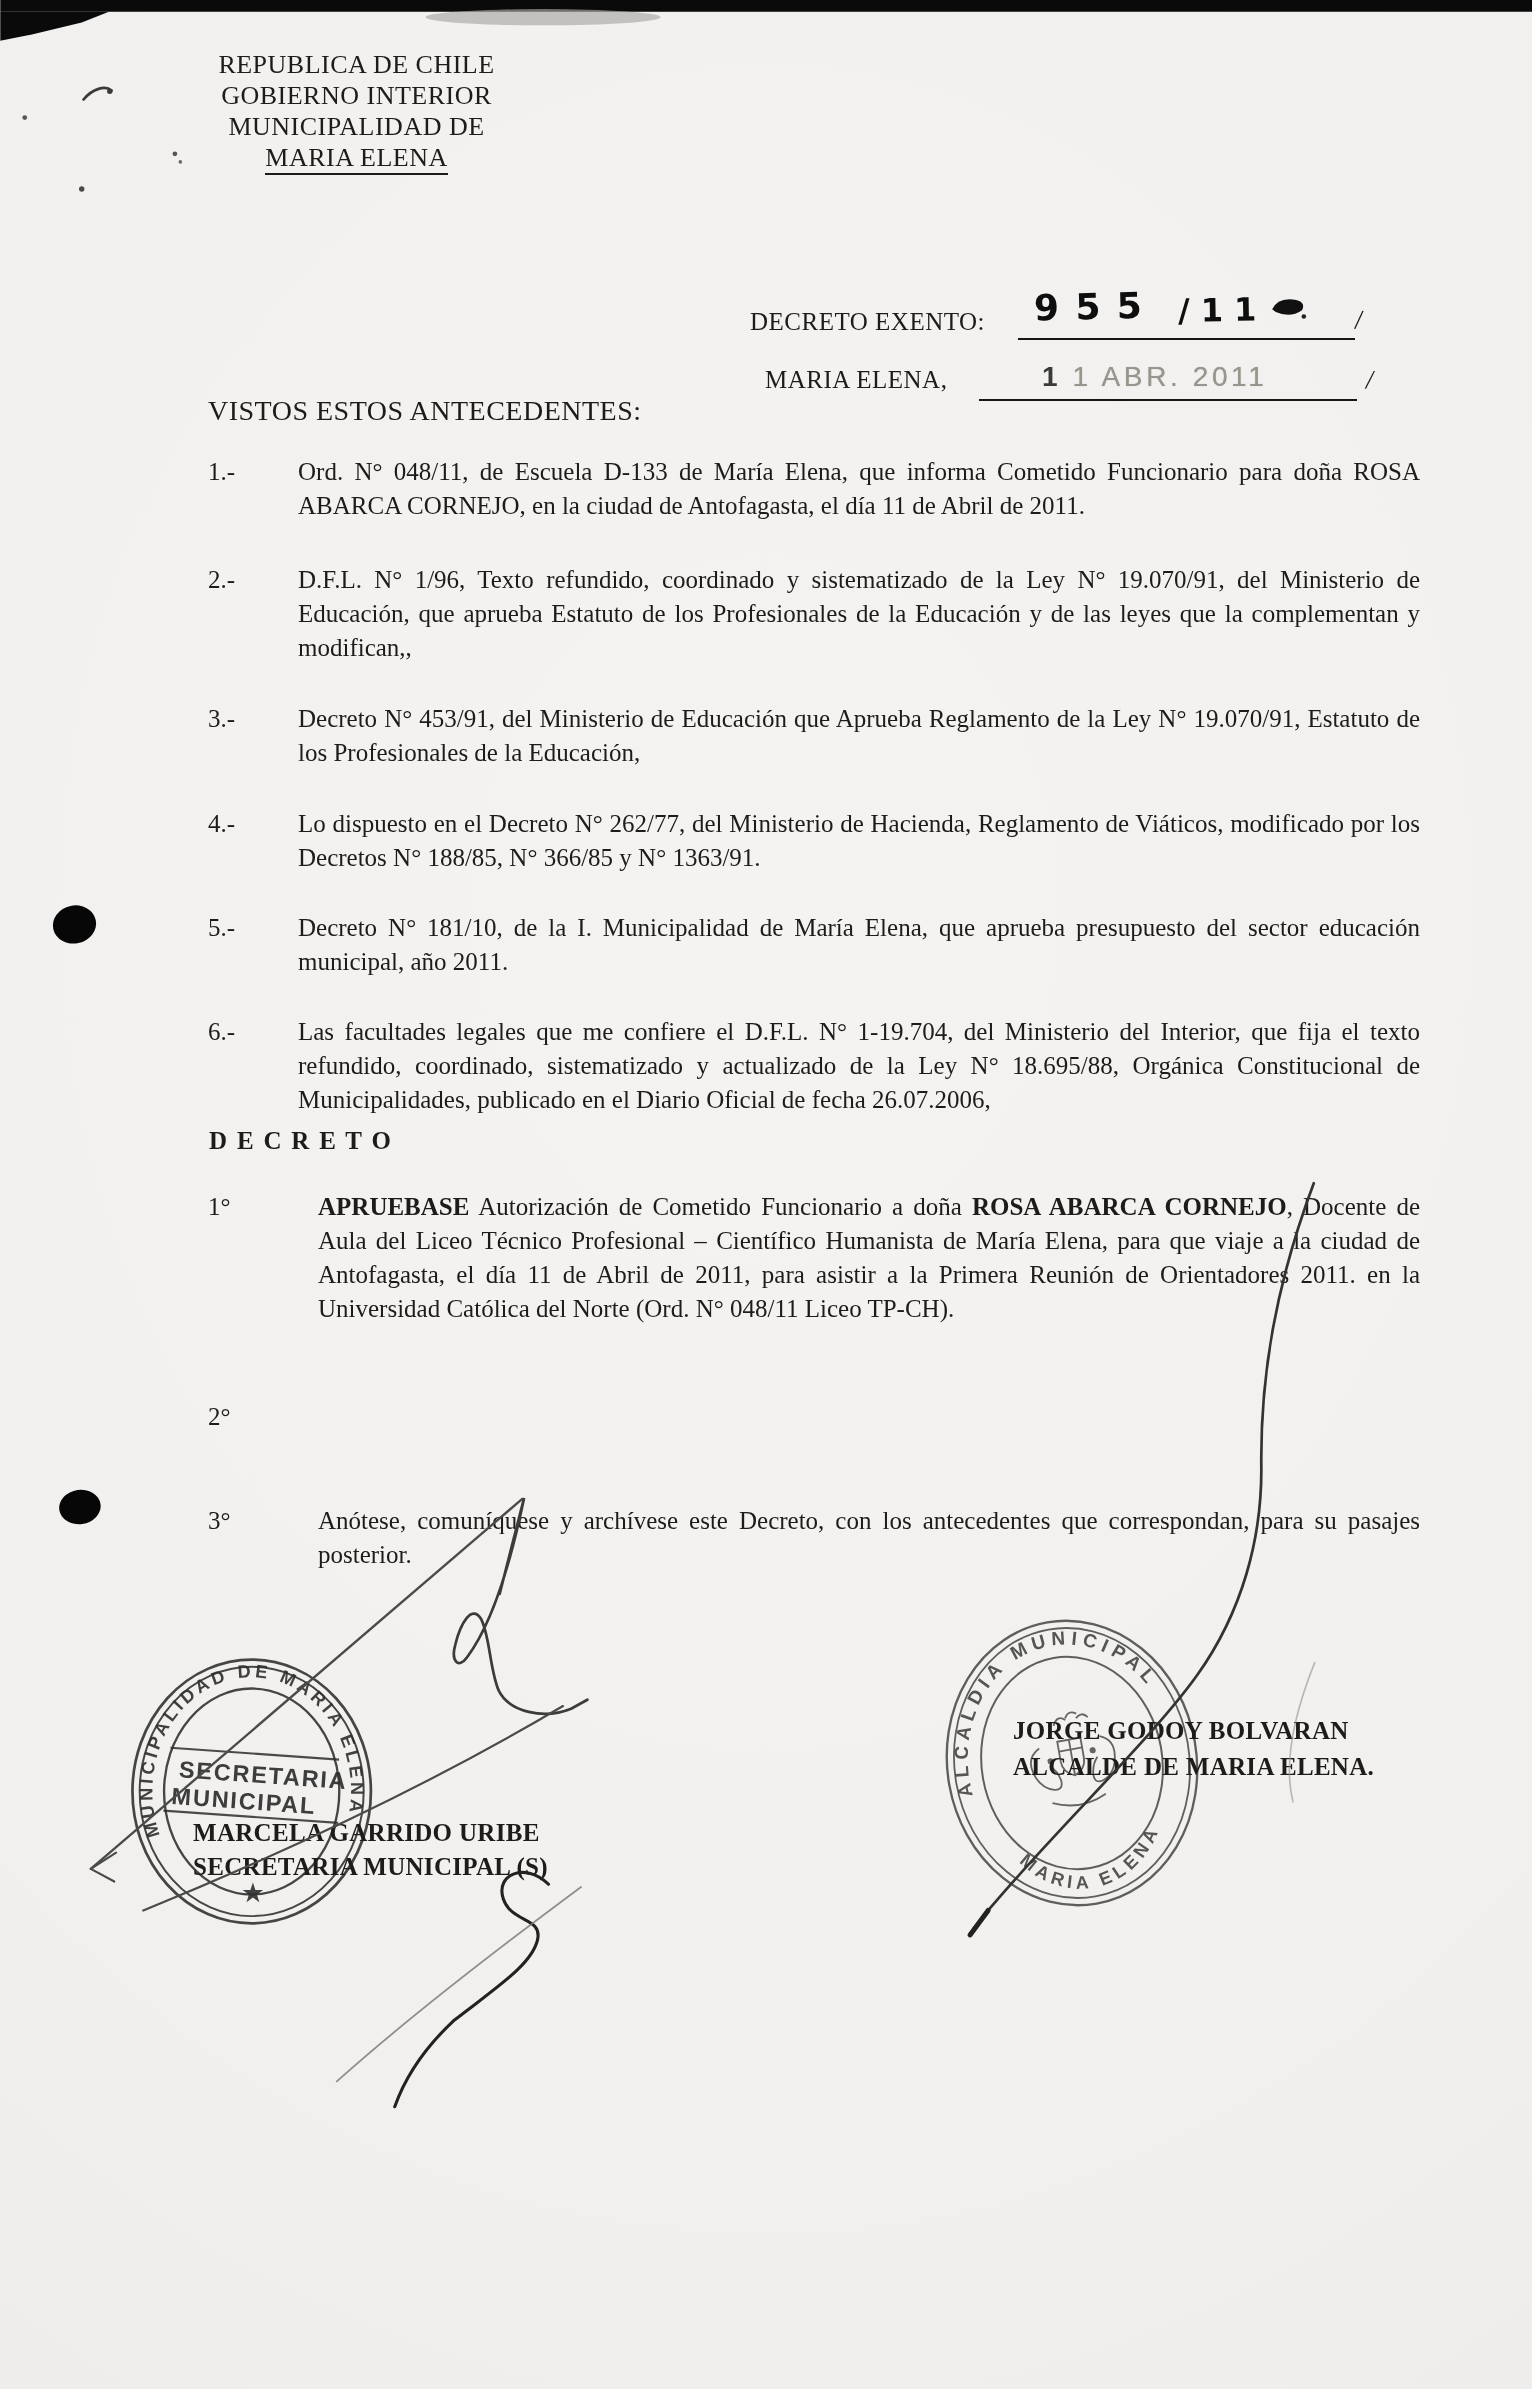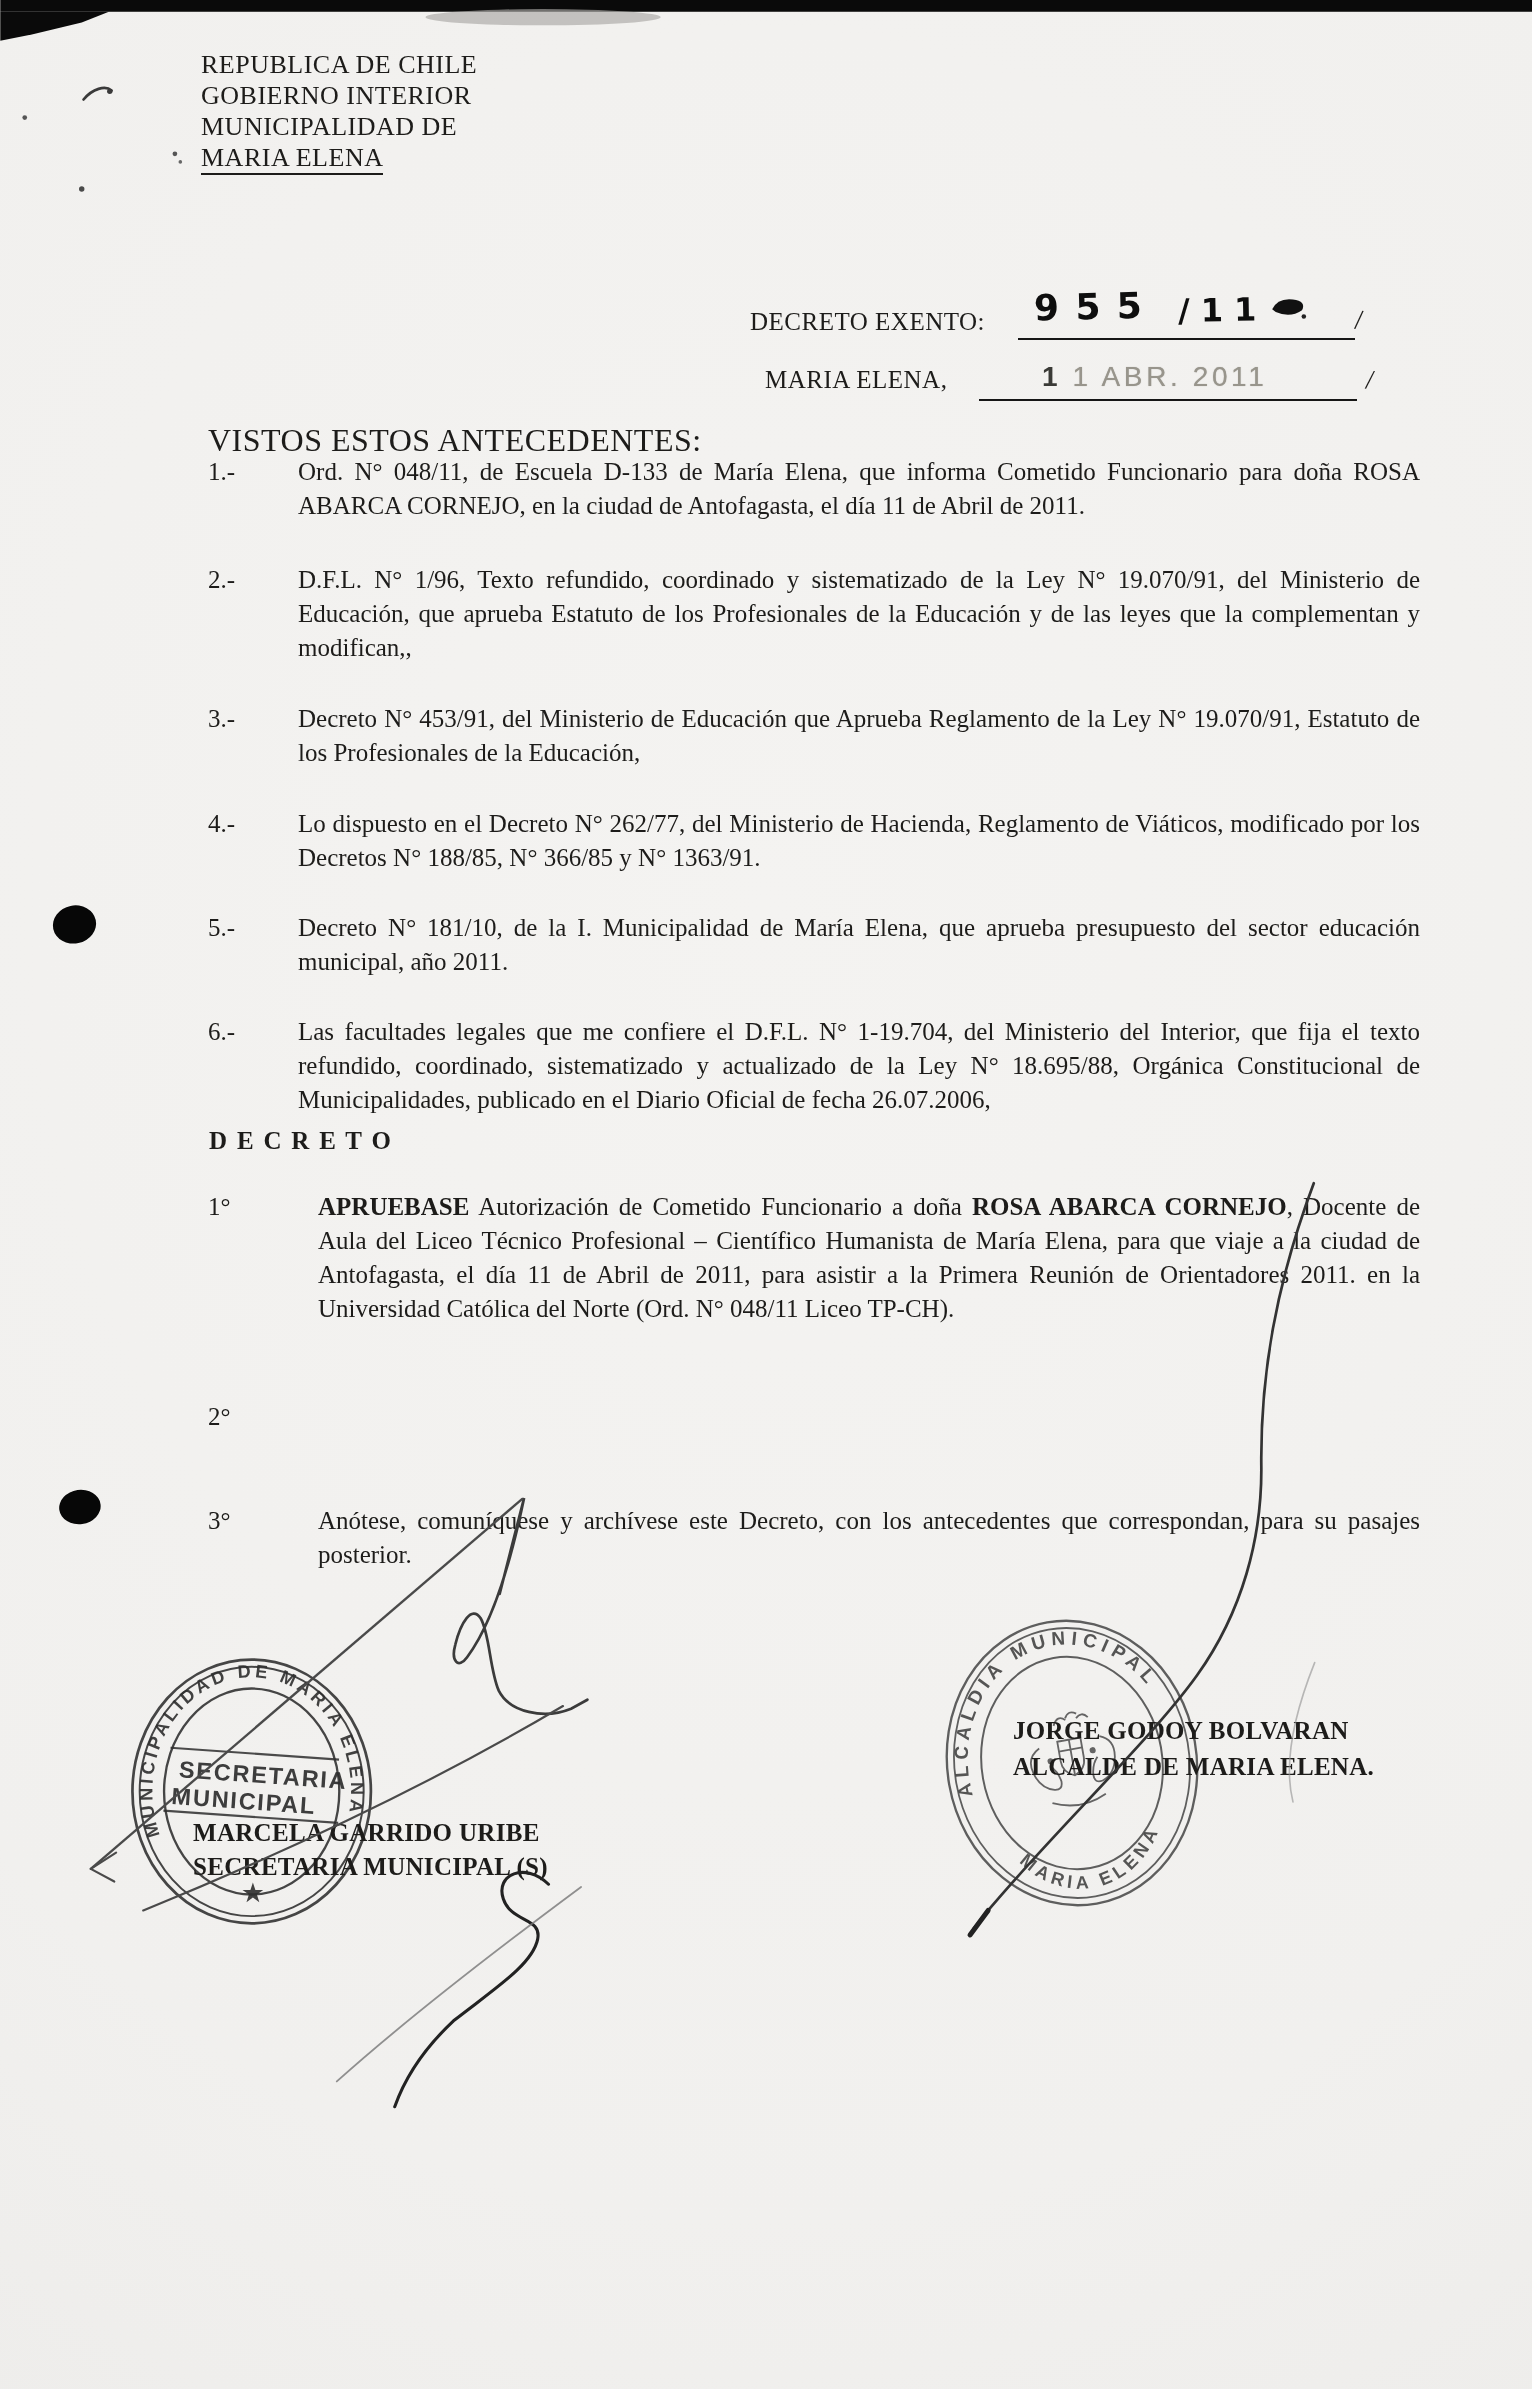--- a/index.html
+++ b/index.html
@@ -9,21 +9,21 @@
     font-family:"Liberation Serif", serif;color:#1d1c1a;
   }
   .abs{position:absolute;}
   p{margin:0;}
   b{font-weight:bold;}
   .body-text{font-size:25px;line-height:34px;text-align:justify;text-align-last:left;}
   .item{position:absolute;left:208px;width:1212px;}
   .item .num{position:absolute;left:0;top:0;font-size:25px;line-height:34px;}
   .item .txt{margin-left:90px;}
   .res .txt{margin-left:110px;}
-  .letterhead{left:201px;top:49px;width:311px;font-size:26px;line-height:31px;letter-spacing:0.5px;}
+  .letterhead{left:201px;top:49px;width:311px;text-align:center;font-size:26px;line-height:31px;letter-spacing:0.5px;}
   .letterhead .ul{border-bottom:2.7px solid #1d1c1a;padding-bottom:0.9px;}
   .label-serif{font-size:25px;letter-spacing:0.5px;white-space:nowrap;}
   .uline{border-bottom:2.3px solid #161616;height:0;}
   .hand{font-family:"DejaVu Sans",sans-serif;font-weight:bold;color:#0e0e0e;white-space:nowrap;}
   .datestamp{font-family:"Liberation Sans",sans-serif;font-size:28px;letter-spacing:3.6px;color:#98958c;white-space:nowrap;text-shadow:0 0 0.9px rgba(140,138,130,.7);}
   .datestamp .dark{color:#3a3a36;font-weight:bold;text-shadow:none;}
   .heading{font-size:25px;font-weight:bold;letter-spacing:1.8px;}
   .signname{font-size:25px;font-weight:bold;white-space:nowrap;letter-spacing:0.3px;}
   .footerline{font-size:25px;line-height:34px;white-space:nowrap;}
   .dist-ul{text-decoration:underline;text-decoration-thickness:1.8px;text-underline-offset:3.6px;}
@@ -45,21 +45,21 @@
   <div class="abs uline" style="left:1018px;top:338px;width:337px;"></div>
   <div class="abs hand" style="left:1034px;top:286px;font-size:36px;letter-spacing:16.3px;transform:rotate(-1.5deg);">955</div>
   <div class="abs hand" style="left:1178px;top:291px;font-size:32px;letter-spacing:11px;transform:rotate(-1deg);">/11</div>
   <div class="abs label-serif" style="left:1355px;top:304px;font-size:28px;transform:rotate(6deg);">/</div>
 
   <div class="abs label-serif" style="left:765px;top:366px;text-align:center;">MARIA ELENA,</div>
   <div class="abs uline" style="left:979px;top:399px;width:378px;"></div>
   <div class="abs datestamp" style="left:1042px;top:361px;"><span class="dark">1</span> <span>1 ABR. 2011</span></div>
   <div class="abs label-serif" style="left:1366px;top:364px;font-size:28px;transform:rotate(8deg);">/</div>
 
-  <div class="abs label-serif" style="left:208px;top:422px;font-size:32px;">VISTOS ESTOS ANTECEDENTES:</div>
+  <div class="abs label-serif" style="left:208px;top:395px;font-size:28px;">VISTOS ESTOS ANTECEDENTES:</div>
 
   <div class="item" style="top:455px;">
     <span class="num">1.-</span>
     <p class="txt body-text">Ord. N° 048/11, de Escuela D-133 de María Elena, que informa Cometido Funcionario para doña ROSA ABARCA CORNEJO, en la ciudad de Antofagasta, el día 11 de Abril de 2011.</p>
   </div>
   <div class="item" style="top:563px;">
     <span class="num">2.-</span>
     <p class="txt body-text">D.F.L. N° 1/96, Texto refundido, coordinado y sistematizado de la Ley N° 19.070/91, del Ministerio de Educación, que aprueba Estatuto de los Profesionales de la Educación y de las leyes que la complementan y modifican,,</p>
   </div>
   <div class="item" style="top:702px;">

